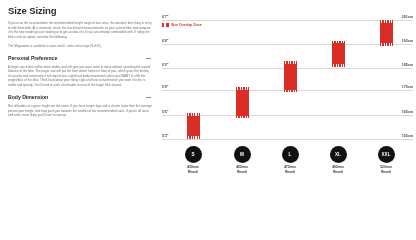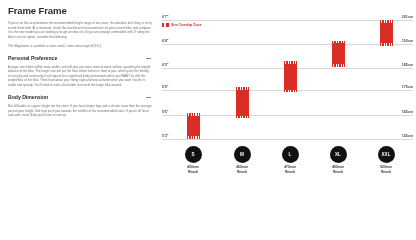--- a/index.html
+++ b/index.html
@@ -101,21 +101,21 @@
     margin-top: 2.4px; font-size: 3.4px; line-height: 4.2px;
     font-weight: bold; color: #3a3a3a;
   }
 </style>
 </head>
 <body>
 
 <div class="page">
 
   <div class="left">
-    <div class="title">Frame Frame</div>
+    <div class="title">Size Sizing</div>
 
     <div class="para">If you're on the cusp between the recommended height range of two sizes, the absolute best thing is to try to ride them both. At a minimum, check the stack/reach measurements on your current bike and compare it to the new model you are looking at to get an idea of a fit you are already comfortable with. If riding the bike is not an option, consider the following.</div>
     <div class="para">The Megatower is available in sizes small - extra extra large (S-XXL).</div>
 
     <div class="section">
       <div class="section-head">
         <span class="section-title">Personal Preference</span>
         <span class="collapse-icon"></span>
       </div>
       <div class="section-body para">A larger size frame will be more stable, and will give you more room to move without upsetting the weight balance of the bike. The larger size will put the front wheel further in front of you, which gives the feeling of security and conversely it will require less significant body movements when you WANT to shift the weight/bias of the bike. Think hard about your riding style and how active/intuitive you want it to be vs stable and speedy. You'll need to work a bit harder to muscle the larger bike around.</div>

